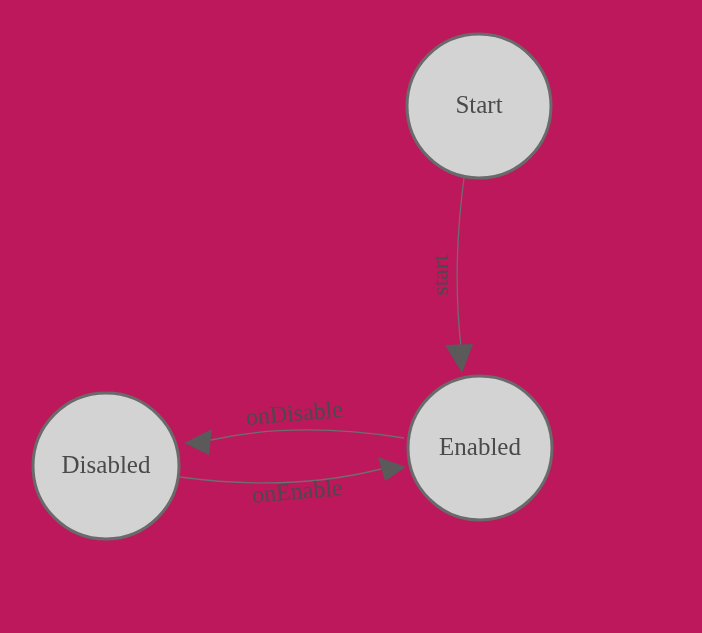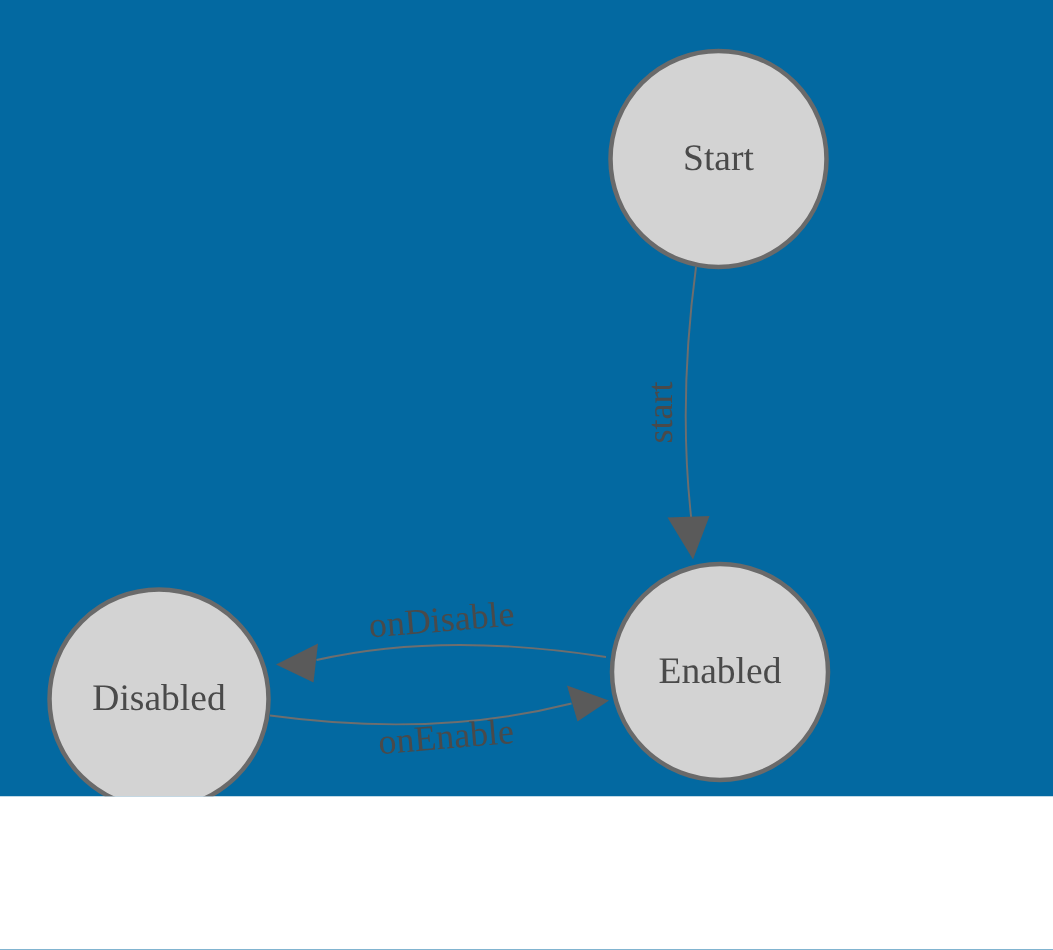--- a/index.html
+++ b/index.html
@@ -3,22 +3,22 @@
 <meta charset="utf-8">
 <style>
   html, body {
     margin: 0;
     padding: 0;
     background: #ffffff;
   }
   .canvas {
     position: relative;
     width: 702px;
-    height: 531px;
-    background: #0369a1;
+    height: 633px;
+    background: #be185d;
     overflow: hidden;
   }
   svg text {
     font-family: "Liberation Serif", "DejaVu Serif", serif;
   }
   .node-label { font-size: 25px; }
   .edge-label { font-size: 24px; }
   .edge-path  { fill: none; stroke-width: 1.3px; }
   .node-circle { stroke-width: 3px; }
 </style>

